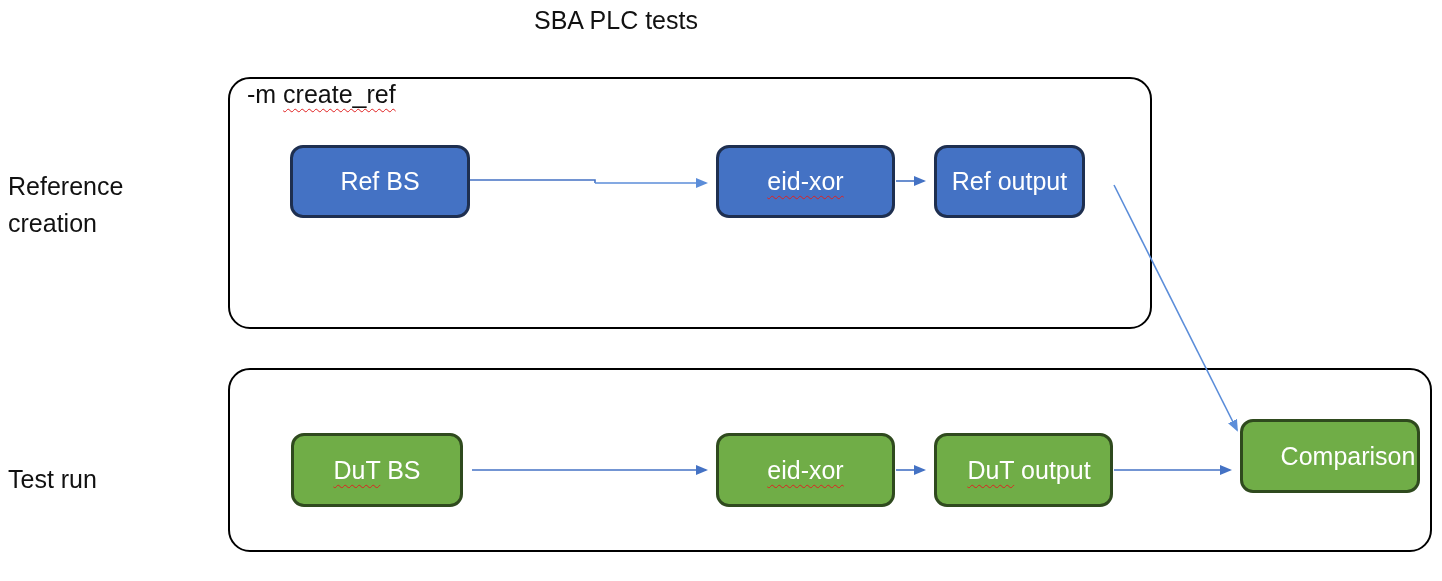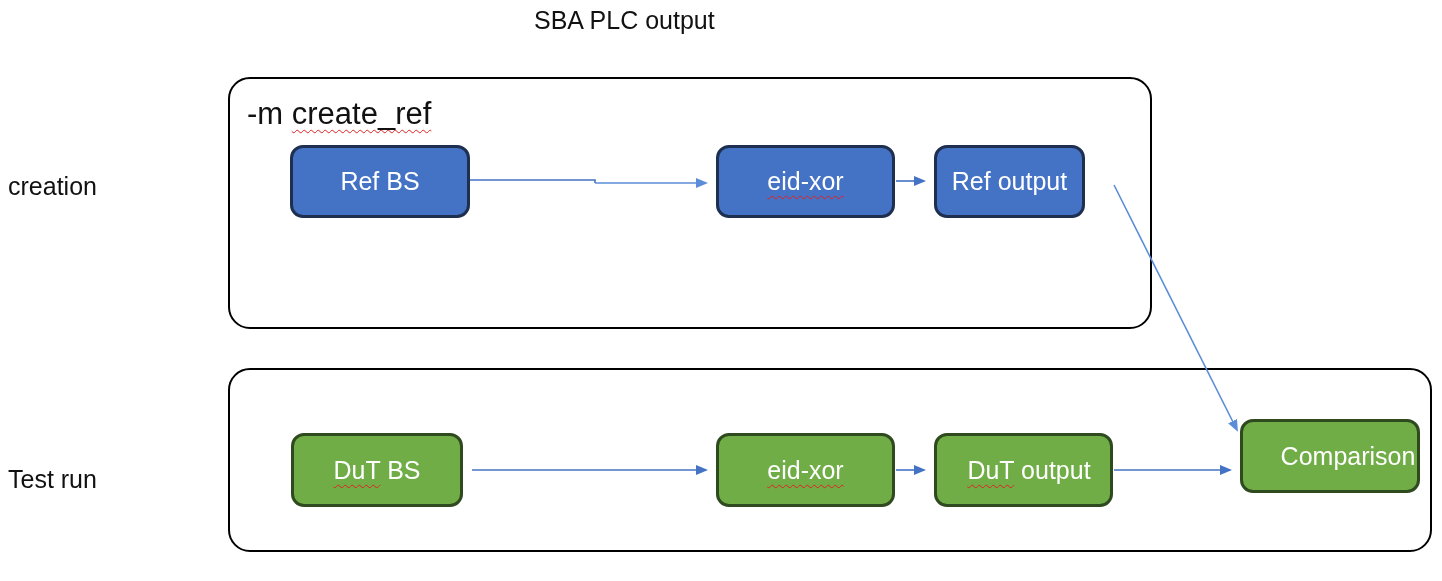--- a/index.html
+++ b/index.html
@@ -15,21 +15,21 @@
 
   .page-title{position:absolute;left:534px;top:6px;font-size:25px;color:var(--label-text);}
 
   .side-label{position:absolute;left:8px;font-size:25px;color:var(--label-text);line-height:37px;}
   .side-label span{display:block;}
 
   .container-box{position:absolute;border:2.5px solid var(--container-border);border-radius:22px;background:transparent;}
   .ref-container{left:228px;top:77px;width:924px;height:252px;}
   .test-container{left:228px;top:368px;width:1204px;height:184px;}
 
-  .container-annot{position:absolute;left:247px;top:96px;font-size:31px;color:var(--label-text);}
+  .container-annot{position:absolute;left:247px;top:80px;font-size:25px;color:var(--label-text);}
 
   .node{position:absolute;display:flex;align-items:center;justify-content:center;
         border-radius:13px;font-size:25px;color:var(--node-text);text-align:center;}
   .node-blue{background:var(--blue-fill);border:3px solid var(--blue-border);}
   .node-green{background:var(--green-fill);border:3px solid var(--green-border);}
 
   .squiggle{text-decoration-line:underline;text-decoration-style:wavy;
             text-decoration-color:var(--squiggle);text-decoration-thickness:1px;
             text-underline-offset:5px;}
 
@@ -37,23 +37,24 @@
   .arrow-dark{stroke:var(--arrow-dark);stroke-width:1.6;fill:none;}
   .arrow-light{stroke:var(--arrow-light);stroke-width:1.6;fill:none;}
   .head-dark{fill:var(--arrow-dark);}
   .head-light{fill:var(--arrow-light);}
 </style>
 </head>
 <body>
 
 <div class="canvas">
 
-  <div class="page-title">SBA PLC output</div>
+  <div class="page-title">SBA PLC tests</div>
 
   <div class="side-label" style="top:168px;">
+    <span>Reference</span>
     <span>creation</span>
   </div>
 
   <div class="side-label" style="top:420px;margin-top:41px;">
     <span>Test run</span>
   </div>
 
   <div class="container-box ref-container"></div>
   <div class="container-box test-container"></div>
 

